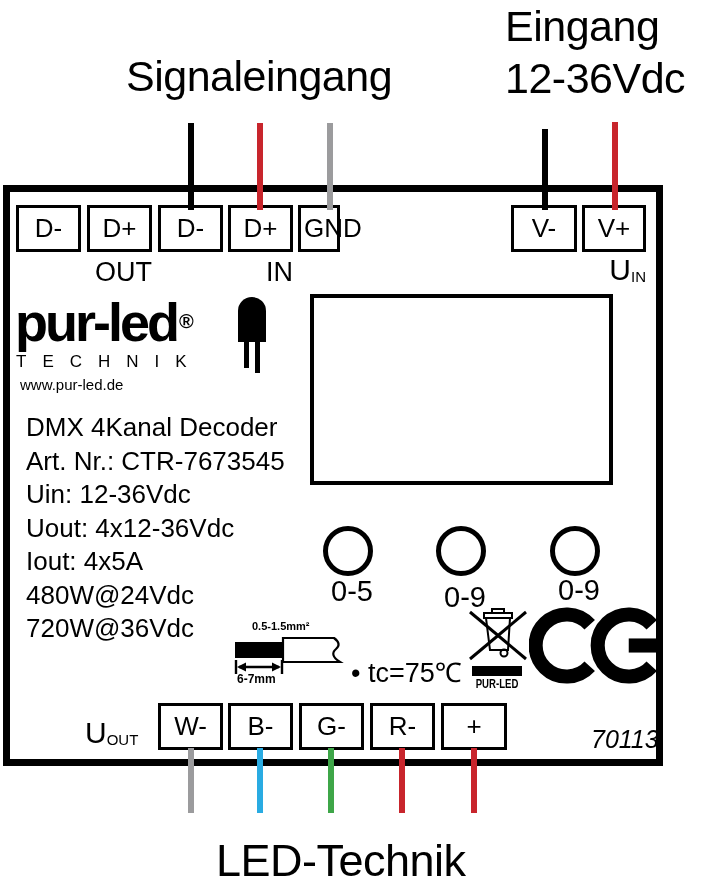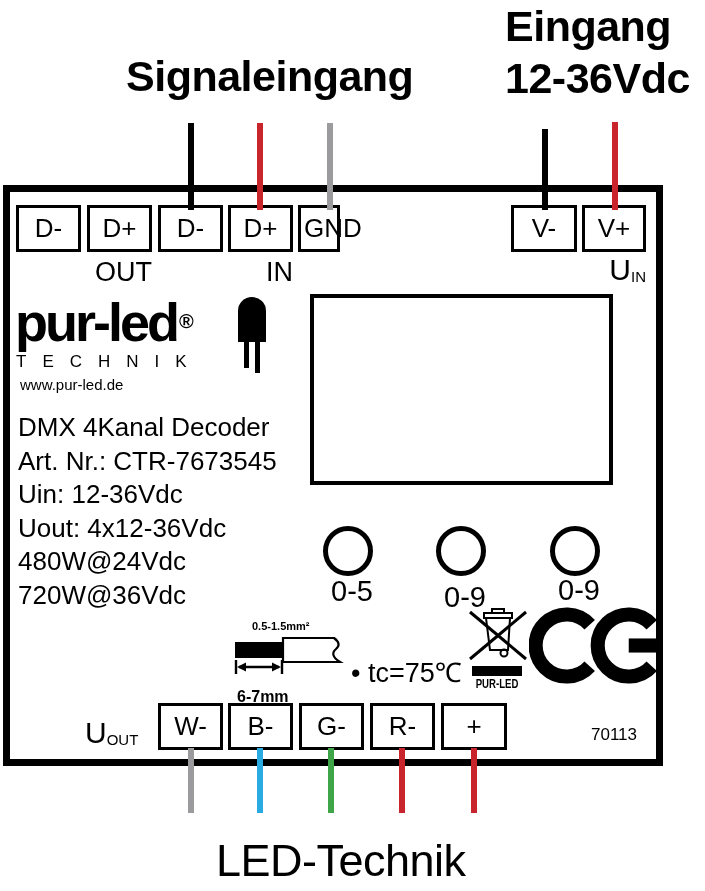--- a/index.html
+++ b/index.html
@@ -1,44 +1,44 @@
 <!DOCTYPE html>
 <html><head>
 <meta charset="utf-8">
 <style>
   html,body{margin:0;padding:0;background:#fff;}
   .stage{position:relative;width:705px;height:891px;background:#fff;overflow:hidden;
          font-family:"Liberation Sans", sans-serif;color:#000;}
-  .abs{position:absolute;font-weight:bold;}
+  .abs{position:absolute;}
   .title{font-size:43px;letter-spacing:-0.5px;white-space:nowrap;line-height:52px;}
   .wire{position:absolute;width:6px;z-index:10;}
   .device{position:absolute;left:3px;top:185px;width:660px;height:581px;
           border:7px solid #000;box-sizing:border-box;background:#fff;z-index:1;}
   .term{position:absolute;height:47px;border:3px solid #000;box-sizing:border-box;background:#fff;
         display:flex;align-items:center;justify-content:center;font-size:26px;z-index:5;white-space:nowrap;}
   .grouplabel{position:absolute;font-size:27px;text-align:right;z-index:5;white-space:nowrap;}
   .ubase{font-size:30px;}
   .usub{font-size:15px;vertical-align:-2px;}
   .brand{position:absolute;left:15px;top:291px;font-size:54px;font-weight:bold;letter-spacing:-3px;white-space:nowrap;z-index:5;}
   .brand sup{font-size:20px;letter-spacing:0;position:relative;top:6px;left:2px;}
   .technik{position:absolute;left:16px;top:352px;font-size:17px;letter-spacing:16px;white-space:nowrap;z-index:5;}
   .website{position:absolute;left:20px;top:376px;font-size:15px;z-index:5;}
   .specs{position:absolute;left:18px;top:411px;font-size:26px;line-height:33.5px;z-index:5;}
-  .specs div{white-space:nowrap;}
+  .specs div{white-space:nowrap;margin-left:8px;}
   .screen{position:absolute;left:310px;top:294px;width:303px;height:191px;border:4px solid #000;
           box-sizing:border-box;background:#fff;z-index:4;}
   .knob{position:absolute;width:50px;height:50px;border:5px solid #000;border-radius:50%;
         box-sizing:border-box;background:#fff;z-index:4;}
   .knoblabel{position:absolute;width:50px;text-align:right;font-size:29px;z-index:4;white-space:nowrap;}
   .gaugetext{position:absolute;font-size:11px;font-weight:bold;white-space:nowrap;z-index:5;}
   .tcnote{position:absolute;left:351px;top:653px;font-size:27px;white-space:nowrap;z-index:5;}
   .weeebar{position:absolute;left:472px;top:666px;width:50px;height:10px;background:#000;z-index:5;}
   .weeetext{position:absolute;left:464px;top:677px;width:66px;text-align:center;font-size:12px;font-weight:bold;
             transform:scaleX(0.8);transform-origin:center;white-space:nowrap;z-index:5;}
-  .partno{position:absolute;left:591px;top:725px;font-size:17px;z-index:5;}
+  .partno{position:absolute;left:591px;top:725px;font-size:25px;z-index:5;font-style:italic;}
   .caption{position:absolute;left:216px;top:835px;font-size:45px;letter-spacing:-0.5px;white-space:nowrap;}
   svg{position:absolute;z-index:6;}
 </style>
 </head>
 <body>
 
 <div class="stage">
 
   <div class="title abs" style="left:126px;top:50px;">Signaleingang</div>
   <div class="title abs" style="left:505px;top:0px;">
@@ -75,20 +75,21 @@
     <rect x="18" y="46" width="5" height="31" fill="#000"></rect>
   </svg>
   <div class="technik">TECHNIK</div>
   <div class="website">www.pur-led.de</div>
 
   <div class="specs">
     <div>DMX 4Kanal Decoder</div>
     <div>Art. Nr.: CTR-7673545</div>
     <div>Uin: 12-36Vdc</div>
     <div>Uout: 4x12-36Vdc</div>
+    <div>Iout: 4x5A</div>
     <div>480W@24Vdc</div>
     <div>720W@36Vdc</div>
   </div>
 
   <div class="screen"></div>
 
   <div class="knob" style="left:323px;top:526px;"></div>
   <div class="knob" style="left:436px;top:526px;"></div>
   <div class="knob" style="left:550px;top:526px;"></div>
   <div class="knoblabel" style="left:323px;top:575px;">0-5</div>
@@ -98,21 +99,21 @@
   <div class="gaugetext" style="left:252px;top:620px;">0.5-1.5mm²</div>
   <svg style="left:230px;top:634px;" width="125" height="42" viewBox="0 0 125 42">
     <rect x="5" y="8" width="48" height="16" fill="#000"></rect>
     <path d="M 53 4 H 104 Q 112 10 106 15 Q 99 21 110 28 H 53 Z" fill="#fff" stroke="#000" stroke-width="2.2"></path>
     <line x1="6" y1="26" x2="6" y2="40" stroke="#000" stroke-width="2.4"></line>
     <line x1="52" y1="26" x2="52" y2="40" stroke="#000" stroke-width="2.4"></line>
     <line x1="9" y1="33" x2="49" y2="33" stroke="#000" stroke-width="2.6"></line>
     <polygon points="7,33 16,28.5 16,37.5" fill="#000"></polygon>
     <polygon points="51,33 42,28.5 42,37.5" fill="#000"></polygon>
   </svg>
-  <div class="gaugetext" style="left:237px;top:672px;font-size:16px;margin-top:16px;">6-7mm</div>
+  <div class="gaugetext" style="left:237px;top:672px;font-size:12px;">6-7mm</div>
 
   <div class="tcnote">• tc=75℃</div>
 
   <svg style="left:469px;top:608px;" width="58" height="57" viewBox="0 0 58 57">
     <g fill="none" stroke="#000" stroke-width="2">
       <rect x="23" y="1" width="12" height="4"></rect>
       <rect x="15" y="5" width="28" height="5"></rect>
       <path d="M 17 10 H 41 L 39 42 H 21 Z"></path>
       <circle cx="35" cy="45" r="3.5"></circle>
     </g>

